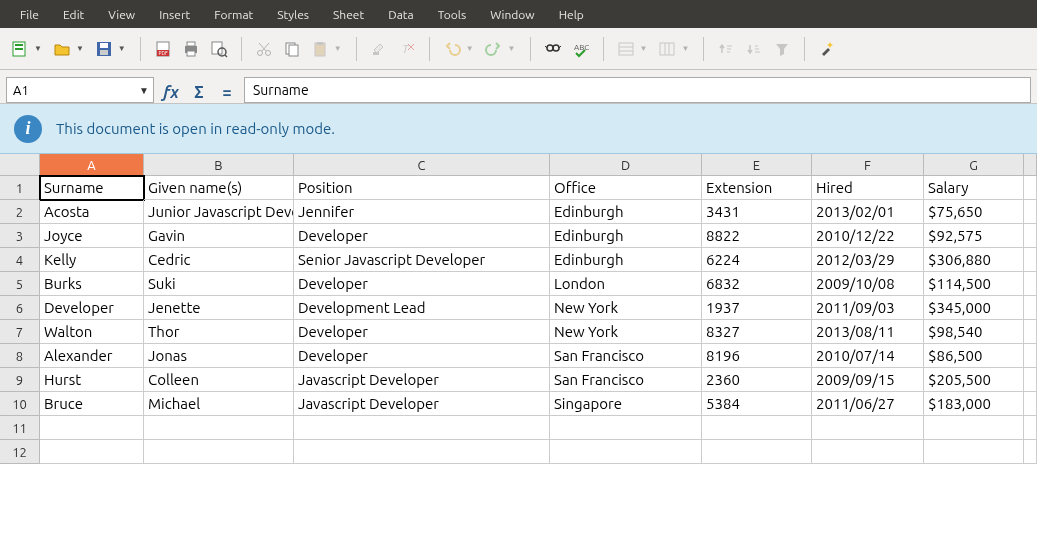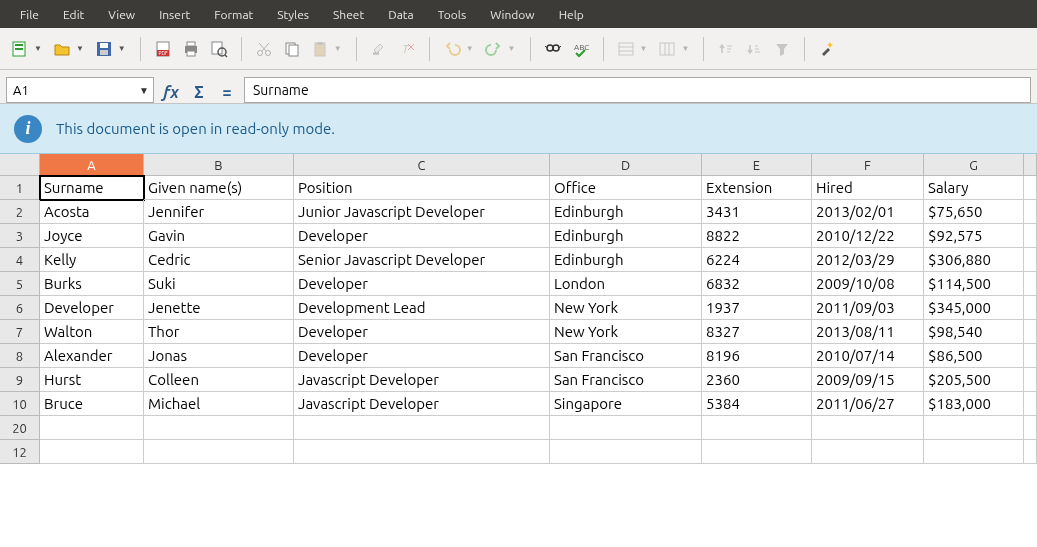--- a/index.html
+++ b/index.html
@@ -238,22 +238,22 @@
     <div class="cell selected">Surname</div>
     <div class="cell">Given name(s)</div>
     <div class="cell">Position</div>
     <div class="cell">Office</div>
     <div class="cell">Extension</div>
     <div class="cell">Hired</div>
     <div class="cell">Salary</div>
     <div class="cell"></div>
     <div class="row-header">2</div>
     <div class="cell">Acosta</div>
+    <div class="cell">Junior Javascript Developer</div>
     <div class="cell">Jennifer</div>
-    <div class="cell">Junior Javascript Developer</div>
     <div class="cell">Edinburgh</div>
     <div class="cell right">3431</div>
     <div class="cell">2013/02/01</div>
     <div class="cell">$75,650</div>
     <div class="cell"></div>
     <div class="row-header">3</div>
     <div class="cell">Joyce</div>
     <div class="cell">Gavin</div>
     <div class="cell">Developer</div>
     <div class="cell">Edinburgh</div>
@@ -317,21 +317,21 @@
     <div class="cell"></div>
     <div class="row-header">10</div>
     <div class="cell">Bruce</div>
     <div class="cell">Michael</div>
     <div class="cell">Javascript Developer</div>
     <div class="cell">Singapore</div>
     <div class="cell right">5384</div>
     <div class="cell">2011/06/27</div>
     <div class="cell">$183,000</div>
     <div class="cell"></div>
-    <div class="row-header">20</div>
+    <div class="row-header">11</div>
     <div class="cell"></div>
     <div class="cell"></div>
     <div class="cell"></div>
     <div class="cell"></div>
     <div class="cell"></div>
     <div class="cell"></div>
     <div class="cell"></div>
     <div class="cell"></div>
     <div class="row-header">12</div>
     <div class="cell"></div>

